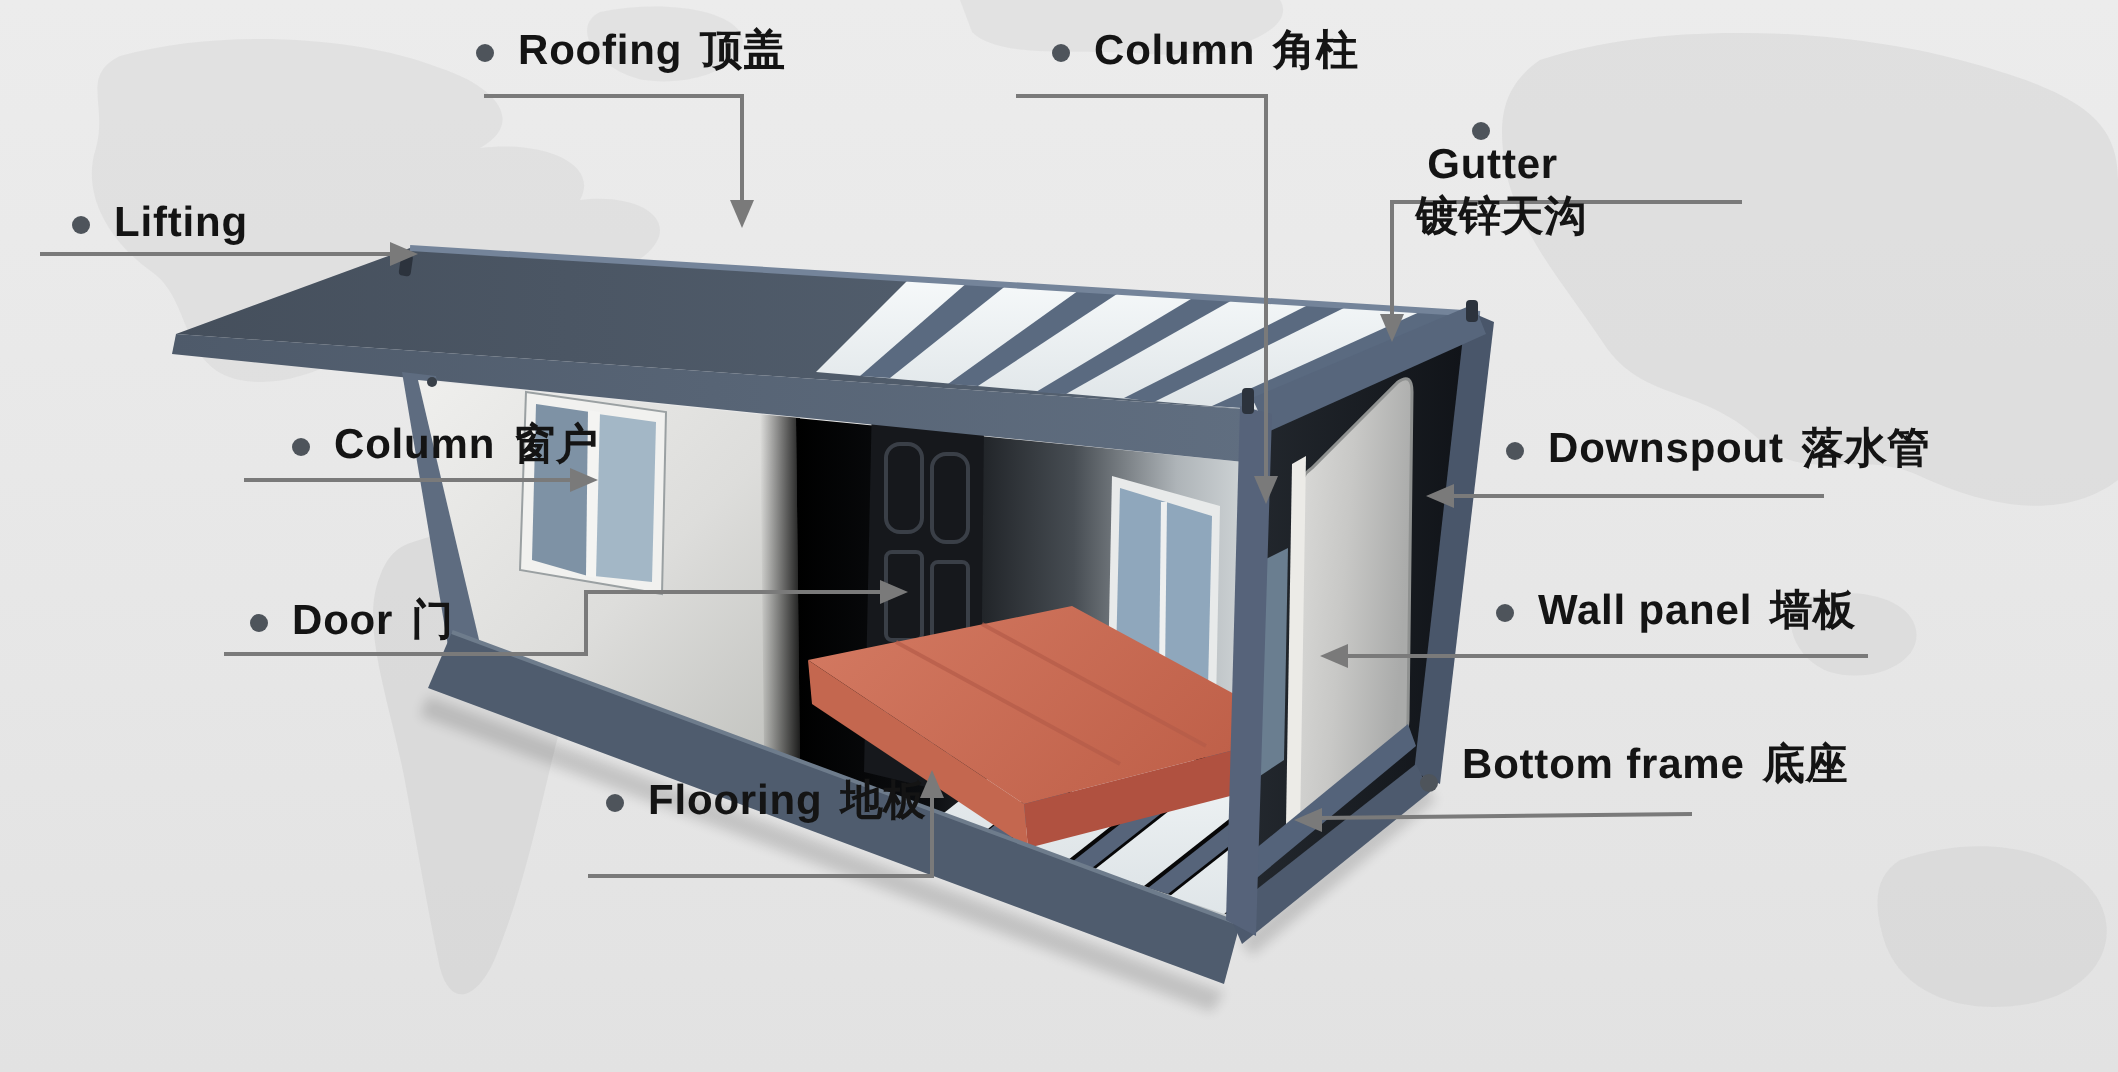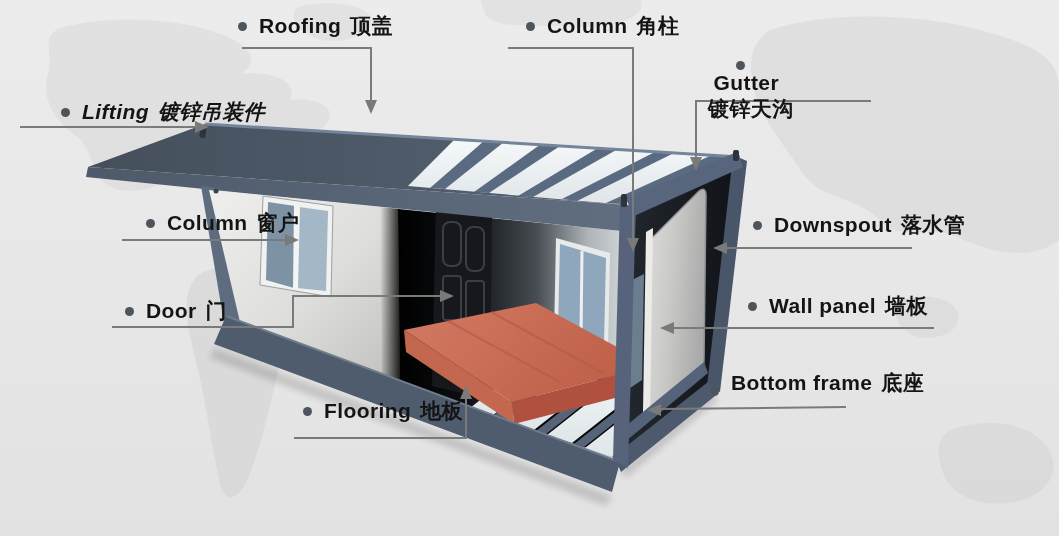--- a/index.html
+++ b/index.html
@@ -204,24 +204,23 @@
   <div class="label" style="left:526px;top:13px;">
     <span class="bullet"></span>
     <span class="en">Column</span>
     <span class="zh">角柱</span>
   </div>
   <div class="label" style="left:699px;top:61px;flex-direction:column;">
     <span class="bullet"></span>
     <span class="en">Gutter</span>
     <span class="zh">镀锌天沟</span>
   </div>
-  <div class="label" style="left:61px;top:99px;font-style:italic;">
+  <div class="label" style="left:36px;top:99px;">
     <span class="bullet"></span>
     <span class="en">Lifting</span>
-    <span class="zh">镀锌吊装件</span>
   </div>
   <div class="label" style="left:146px;top:210px;">
     <span class="bullet"></span>
     <span class="en">Column</span>
     <span class="zh">窗户</span>
   </div>
   <div class="label" style="left:125px;top:298px;">
     <span class="bullet"></span>
     <span class="en">Door</span>
     <span class="zh">门</span>
@@ -234,19 +233,19 @@
   <div class="label" style="left:748px;top:293px;">
     <span class="bullet"></span>
     <span class="en">Wall panel</span>
     <span class="zh">墙板</span>
   </div>
   <div class="label" style="left:710px;top:370px;align-items:flex-end;">
     <span class="bullet"></span>
     <span class="en">Bottom frame</span>
     <span class="zh">底座</span>
   </div>
-  <div class="label" style="left:303px;top:398px;">
+  <div class="label" style="left:303px;top:388px;">
     <span class="bullet"></span>
     <span class="en">Flooring</span>
     <span class="zh">地板</span>
   </div>
 
 </div>
 
 </body></html>

